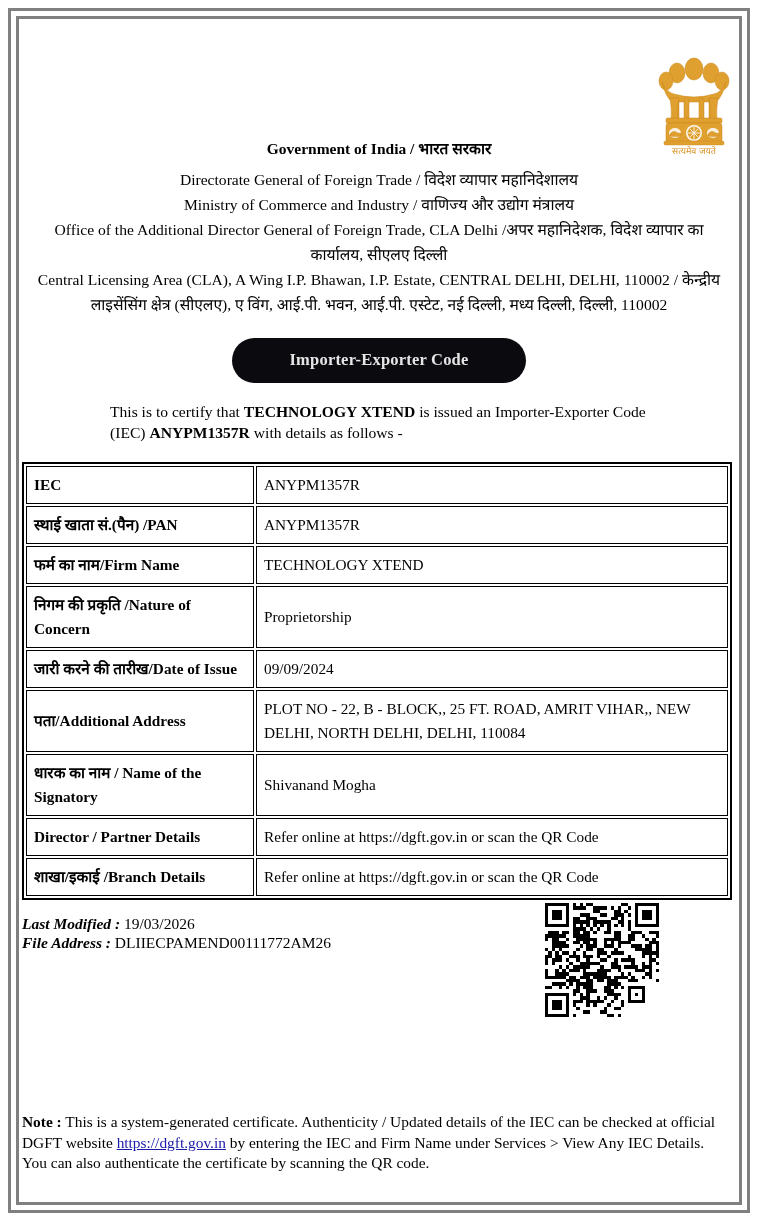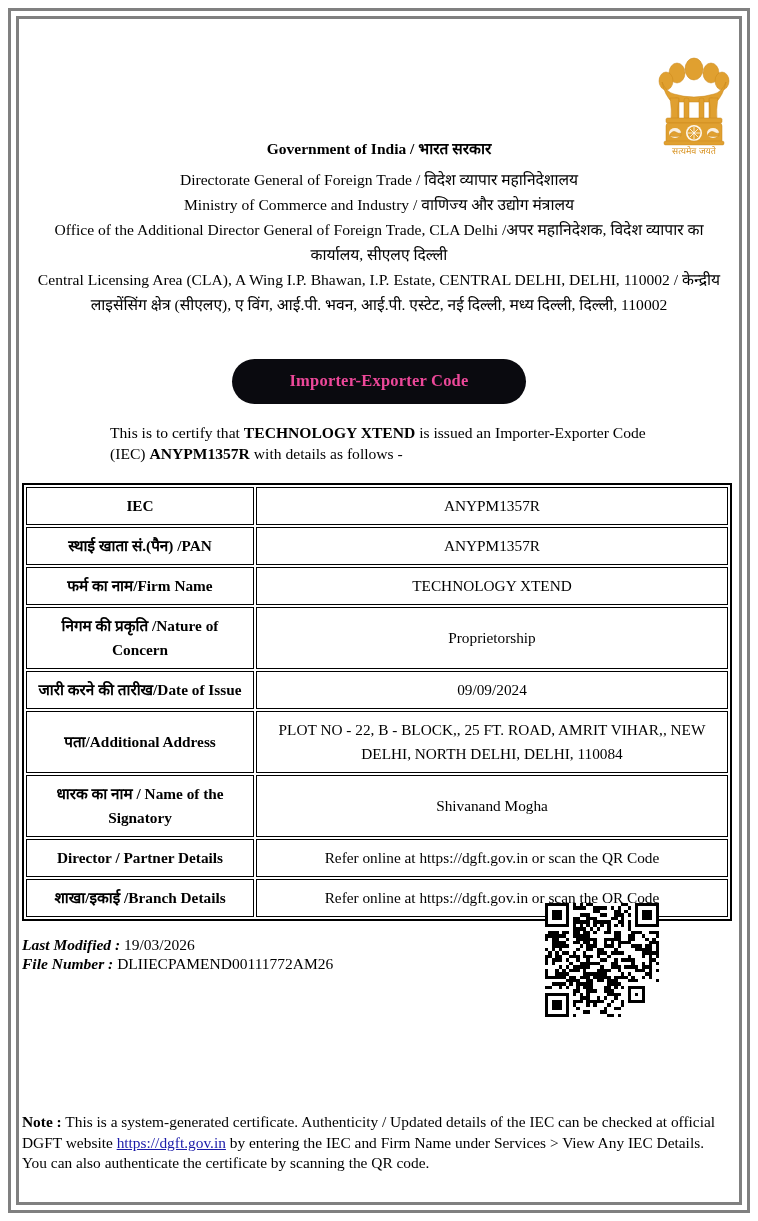--- a/index.html
+++ b/index.html
@@ -76,27 +76,26 @@
 
   
   .badge-row {
     text-align: center;
     margin-top: 21px;
     margin-bottom: 18px;
   }
   .badge {
     display: inline-block;
     background: #0a0a0f;
-    color: #ec4899;
+    color: #e5e5e5;
     font-weight: bold;
     font-size: 16.5px;
     letter-spacing: 0.2px;
     padding: 12px 58px 13px 58px;
     border-radius: 28px;
-    margin-top: 21px;
   }
 
   
   .certify {
     width: 560px;
     margin: 0 auto 0 88px;
     font-size: 15.6px;
     line-height: 21px;
   }
   .certify b { font-weight: bold; }
@@ -114,21 +113,20 @@
     border-spacing: 2px;
     width: 100%;
     table-layout: fixed;
   }
   table.details td {
     border: 1.5px solid #000;
     vertical-align: middle;
     padding: 6px 7px;
     font-size: 15.3px;
     line-height: 24px;
-    text-align: center;
   }
   td.lbl {
     width: 212px;
     font-weight: bold;
   }
   td.val {
     font-weight: normal;
     line-height: 20px;
   }
   td.val.tight { line-height: 24px; }
@@ -280,21 +278,21 @@
         <tr>
           <td class="lbl">शाखा/इकाई /Branch Details</td>
           <td class="val">Refer online at https://dgft.gov.in or scan the QR Code</td>
         </tr>
       </tbody>
     </table>
   </div>
 
   <div class="meta">
     <div><b>Last Modified :</b><span> 19/03/2026</span></div>
-    <div><b>File Number :</b><span> DLIIECPAMEND00111772AM26</span></div>
+    <div><b>File Address :</b><span> DLIIECPAMEND00111772AM26</span></div>
   </div>
 
   <div class="note">
     <b>Note :</b><span> This is a system-generated certificate. Authenticity / Updated details of the IEC can be checked at official DGFT website </span><a href="#">https://dgft.gov.in</a><span> by entering the IEC and Firm Name under Services &gt; View Any IEC Details. You can also authenticate the certificate by scanning the QR code.</span>
   </div>
 
 </div>
 
 <div class="qr">
   <svg width="114" height="114" viewBox="0 0 33 33" shape-rendering="crispEdges">

